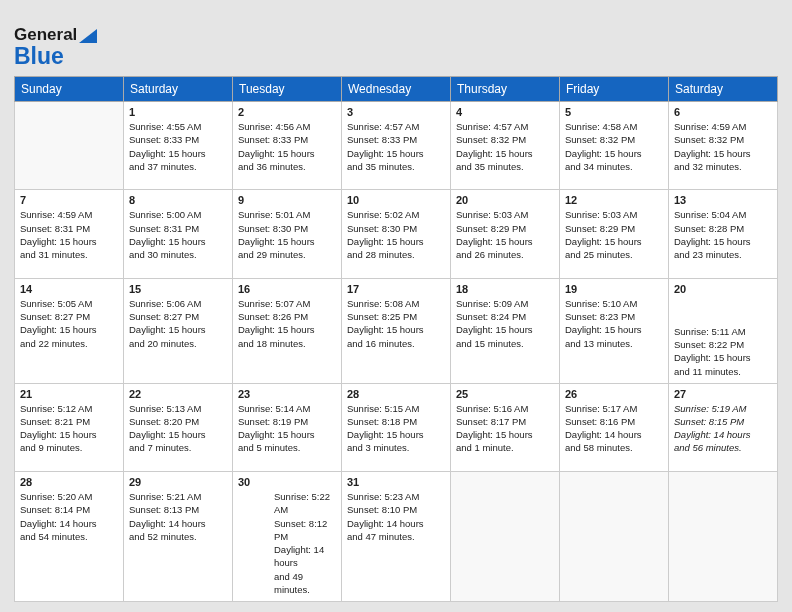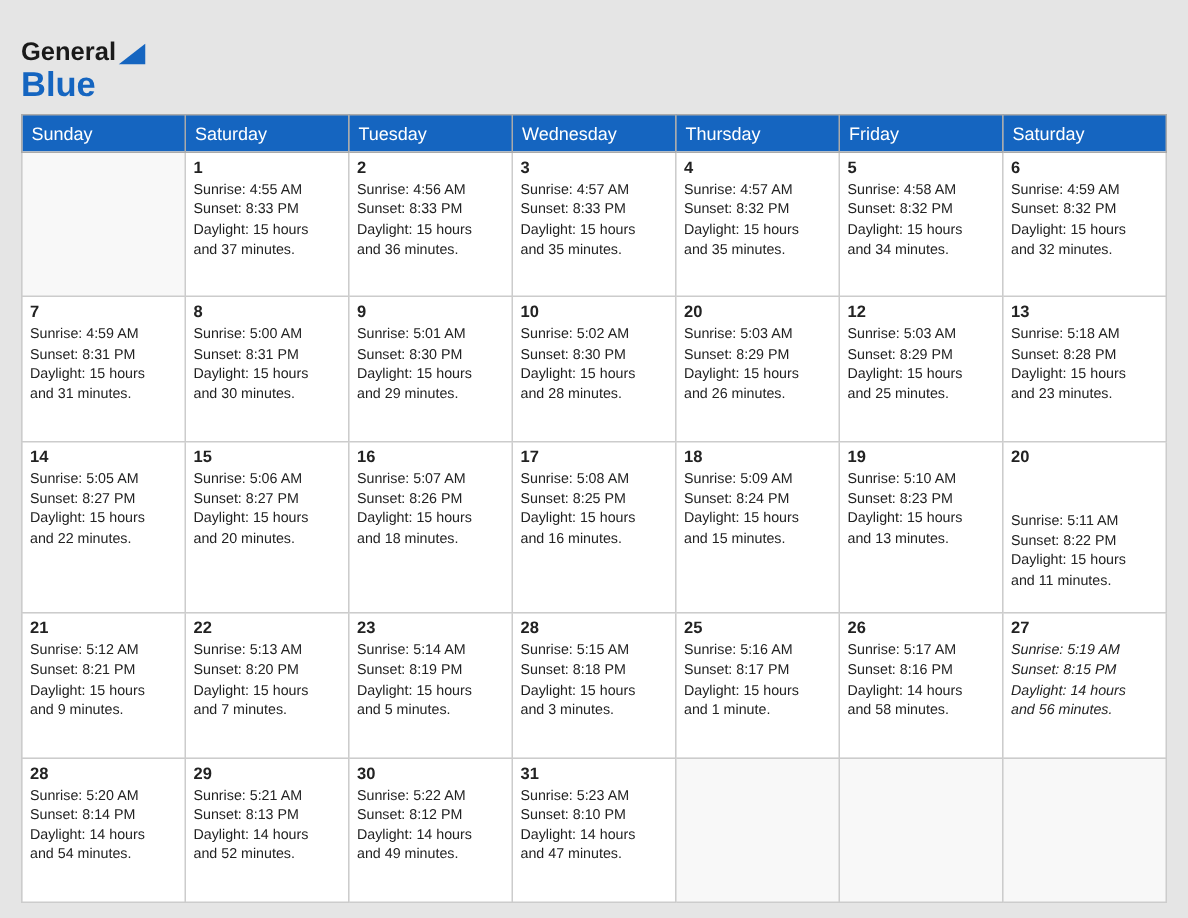--- a/index.html
+++ b/index.html
@@ -196,21 +196,21 @@
           </td>
           <td>
             <span class="day-number">12</span>
             <div class="day-info" style="white-space: pre-line;">Sunrise: 5:03 AM
 Sunset: 8:29 PM
 Daylight: 15 hours
 and 25 minutes.</div>
           </td>
           <td>
             <span class="day-number">13</span>
-            <div class="day-info" style="white-space: pre-line;">Sunrise: 5:18 AM
+            <div class="day-info" style="white-space: pre-line;">Sunrise: 5:04 AM
 Sunset: 8:28 PM
 Daylight: 15 hours
 and 23 minutes.</div>
           </td>
         </tr>
         <tr>
           <td>
             <span class="day-number">14</span>
             <div class="day-info" style="white-space: pre-line;">Sunrise: 5:05 AM
 Sunset: 8:27 PM
@@ -321,21 +321,21 @@
           </td>
           <td>
             <span class="day-number">29</span>
             <div class="day-info" style="white-space: pre-line;">Sunrise: 5:21 AM
 Sunset: 8:13 PM
 Daylight: 14 hours
 and 52 minutes.</div>
           </td>
           <td>
             <span class="day-number">30</span>
-            <div class="day-info" style="white-space: pre-line;">Sunrise: 5:22 AM
+            <div class="day-info" style="white-space: pre-line; margin-left: 36px;">Sunrise: 5:22 AM
 Sunset: 8:12 PM
 Daylight: 14 hours
 and 49 minutes.</div>
           </td>
           <td>
             <span class="day-number">31</span>
             <div class="day-info" style="white-space: pre-line;">Sunrise: 5:23 AM
 Sunset: 8:10 PM
 Daylight: 14 hours
 and 47 minutes.</div>

